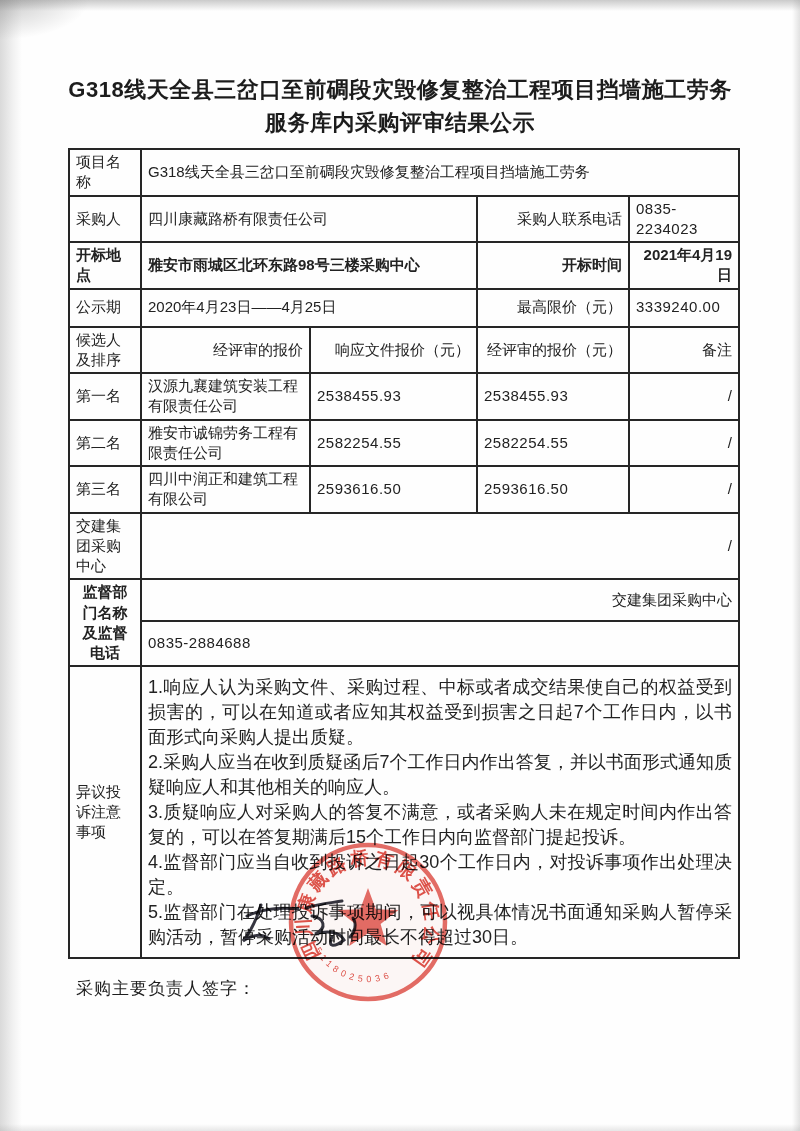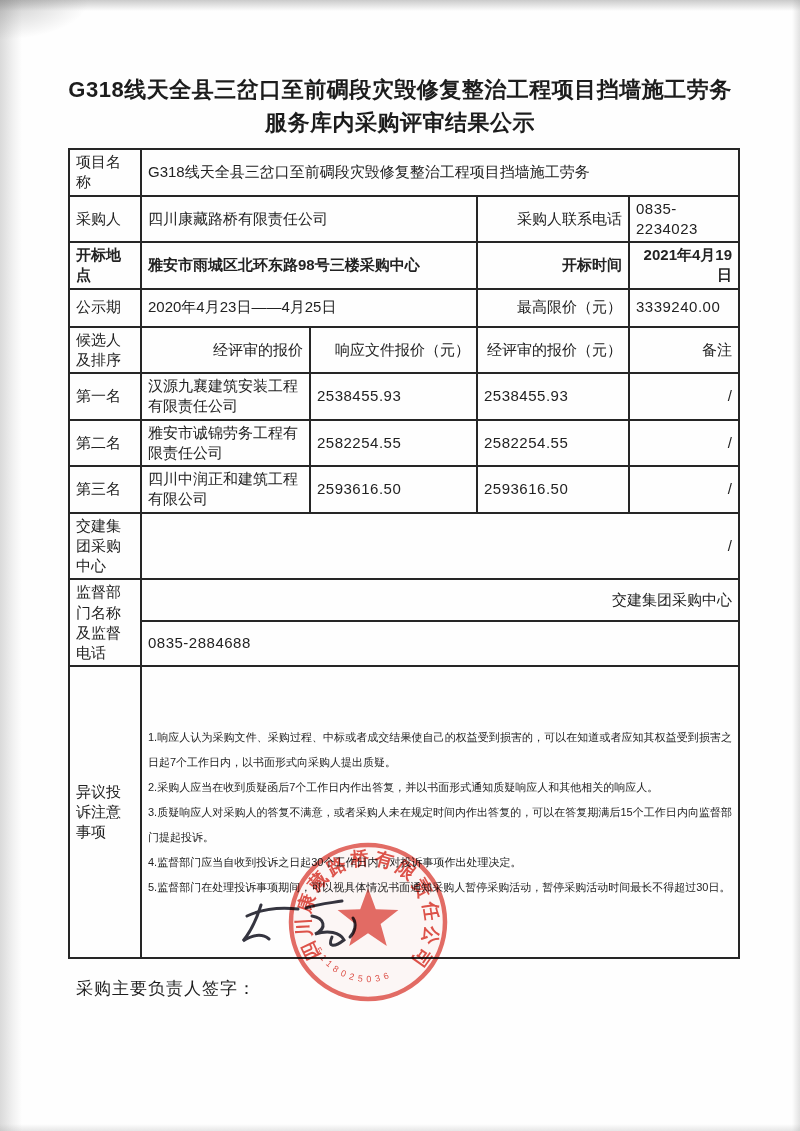--- a/index.html
+++ b/index.html
@@ -15,27 +15,27 @@
 
   .title{width:678px;margin:0 auto;padding-top:74px;font-size:22px;line-height:1.48;font-weight:700;
          text-align:center;color:#1c1c1c;letter-spacing:.5px;}
 
   table.tbl{border-collapse:collapse;table-layout:fixed;width:670px;margin:9px 0 18px 68px;}
   table.tbl td{border:2px solid #262626;font-size:15px;color:#222;padding:2px 6px;line-height:1.35;
                overflow:hidden;vertical-align:middle;}
   td.lbl{padding:2px 4px;}
   td.val{padding-left:8px;}
   td.ctr{text-align:right;}
-  td.ctrlbl{padding:2px 4px;}
+  td.ctrlbl{text-align:center;padding:2px 4px;font-weight:bold;}
   td.num{text-align:left;letter-spacing:.5px;}
   tr.r1{height:44px;} tr.r2{height:43px;padding-left:47px;} tr.r3{height:43px;font-weight:bold;} tr.r4{height:38px;}
   tr.r5{height:40px;} tr.r6{height:46px;} tr.r7{height:43px;} tr.r8{height:42px;}
   tr.r9{height:42px;} tr.r10{height:40px;} tr.r11{height:44px;} tr.r12{height:292px;}
   td.obj{padding:4px 10px;vertical-align:middle;}
-  td.obj .oitem{font-size:11px;line-height:25px;color:#222;text-align:justify;}
+  td.obj .oitem{font-size:18px;line-height:25px;color:#222;text-align:justify;}
 
   .signline{margin:12px 0 0 76px;font-size:17px;color:#1e1e1e;letter-spacing:1px;}
 
   svg.signature{position:absolute;left:222px;top:886px;width:160px;height:78px;mix-blend-mode:multiply;}
   svg.seal{position:absolute;left:278px;top:832px;width:180px;height:180px;mix-blend-mode:multiply;opacity:.88;}
   .sealtxt{font-size:18.5px;font-weight:700;letter-spacing:3.6px;fill:#d93a30;font-family:"Liberation Serif",serif;}
   .sealnum{font-size:9px;letter-spacing:4.2px;fill:#d93a30;}
 </style>
 </head>
 <body>

